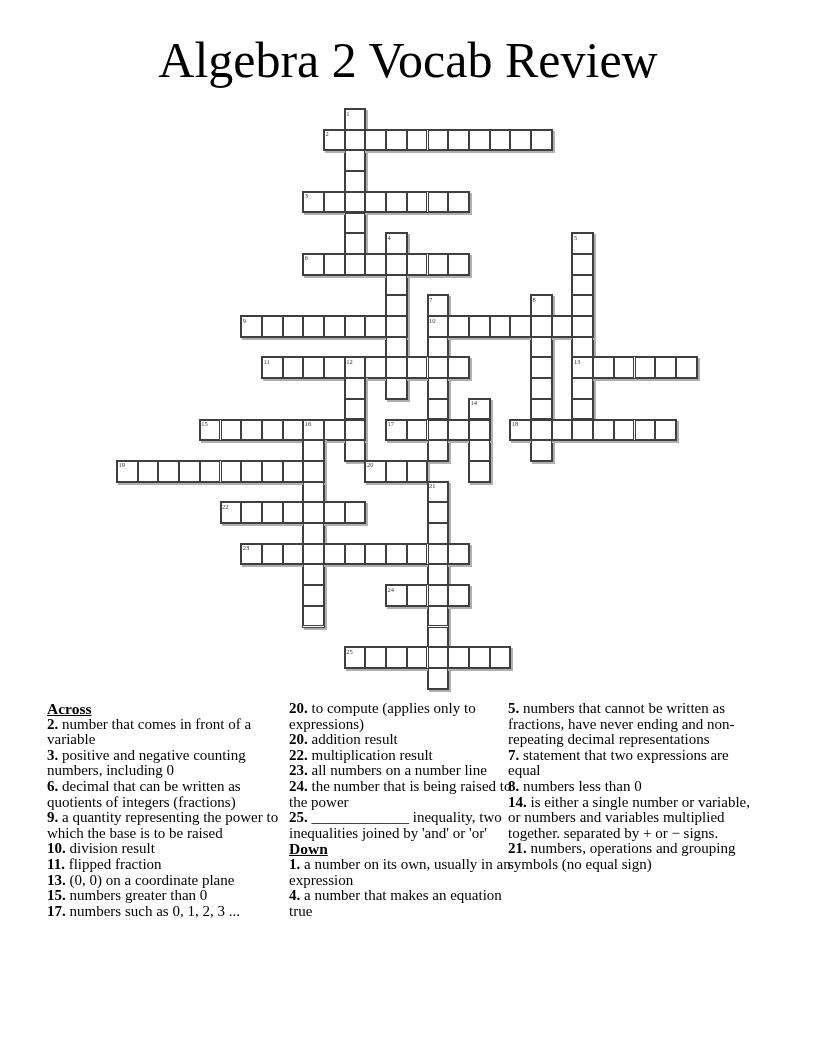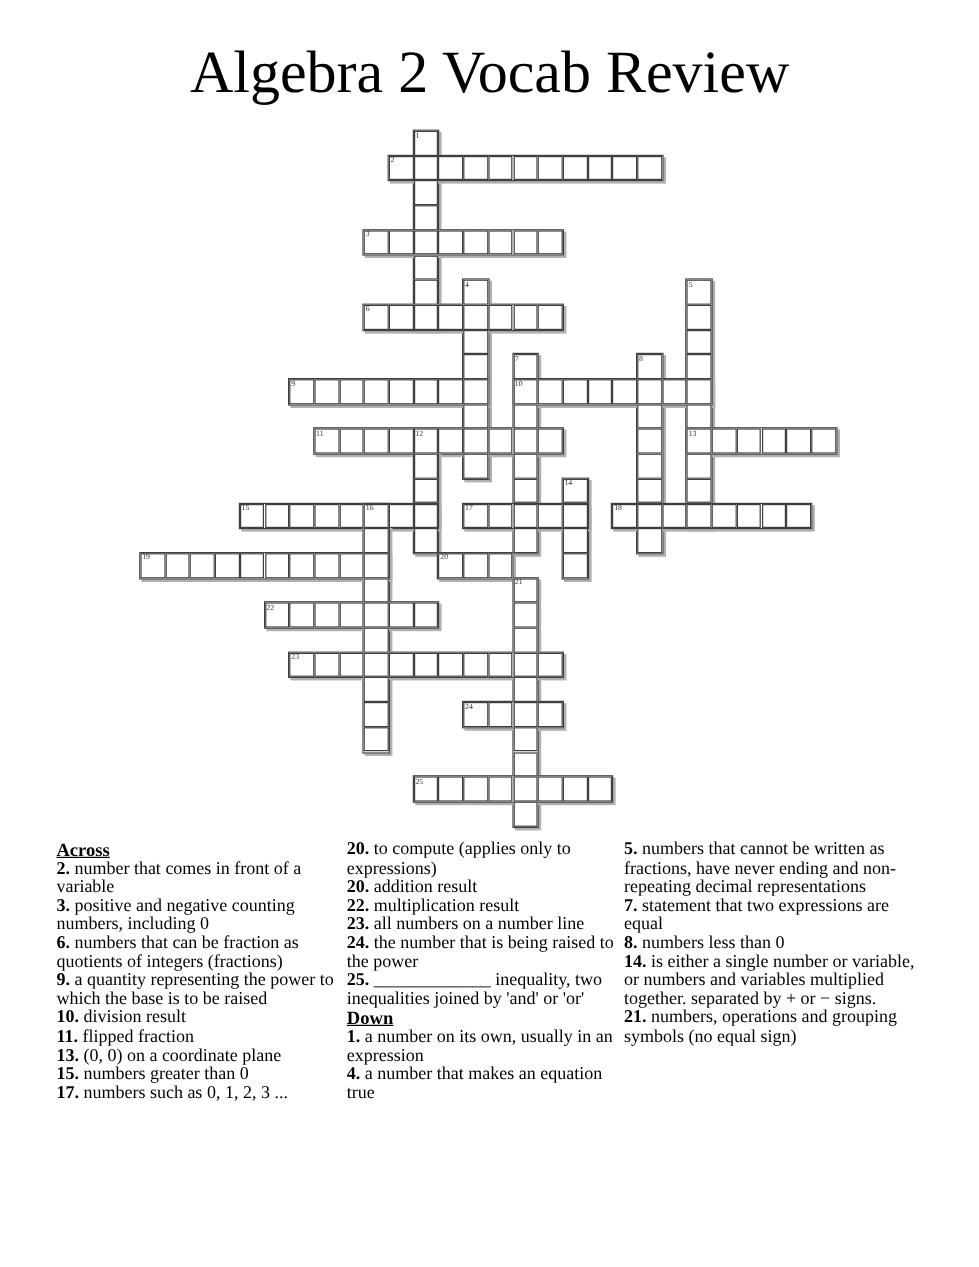--- a/index.html
+++ b/index.html
@@ -10,21 +10,21 @@
   .grid{position:absolute;left:117px;top:109px;width:580px;height:581px;}
   .word{position:absolute;box-sizing:content-box;border:1px solid #3f3f3f;background:#fff;
         box-shadow:2px 2px 0 #b0b0b0;z-index:1;}
   .cell{position:absolute;box-sizing:border-box;border:1px solid #3f3f3f;background:#fff;z-index:2;}
   .cellnum{position:absolute;z-index:3;font-size:6.5px;line-height:7px;color:#333;
            font-family:"Liberation Serif","DejaVu Serif",serif;}
   .clues{position:absolute;left:0;top:701px;width:816px;font-size:15px;line-height:15.6px;}
   .clue-col{position:absolute;top:0;}
   #clue-col-1{left:47px;width:238px;}
   #clue-col-2{left:289px;width:238px;}
-  #clue-col-3{left:520px;width:244px;}
+  #clue-col-3{left:508px;width:244px;}
   .clue-heading{font-weight:700;text-decoration:underline;font-size:15.5px;}
   .clue b{font-weight:700;}
 </style>
 </head>
 <body>
 
 <div class="page">
   <h1 class="title">Algebra 2 Vocab Review</h1>
   <div class="grid" id="grid">
       <div class="word" style="left: 226.7px; top: -1px; width: 20.7px; height: 165.6px;"></div>
@@ -270,21 +270,21 @@
       <div class="cellnum" style="left: 105px; top: 393.8px;">22</div>
       <div class="cellnum" style="left: 125.7px; top: 435.2px;">23</div>
       <div class="cellnum" style="left: 270.6px; top: 476.6px;">24</div>
       <div class="cellnum" style="left: 229.2px; top: 538.7px;">25</div>
     </div>
   <div class="clues" id="clues">
     <div class="clue-col" id="clue-col-1">
         <div class="clue-heading">Across</div>
         <div class="clue"><b>2.</b><span> number that comes in front of a variable</span></div>
         <div class="clue"><b>3.</b><span> positive and negative counting numbers, including 0</span></div>
-        <div class="clue"><b>6.</b><span> numbers that can be fraction as quotients of integers (fractions)</span></div>
+        <div class="clue"><b>6.</b><span> decimal that can be written as quotients of integers (fractions)</span></div>
         <div class="clue"><b>9.</b><span> a quantity representing the power to which the base is to be raised</span></div>
         <div class="clue"><b>10.</b><span> division result</span></div>
         <div class="clue"><b>11.</b><span> flipped fraction</span></div>
         <div class="clue"><b>13.</b><span> (0, 0) on a coordinate plane</span></div>
         <div class="clue"><b>15.</b><span> numbers greater than 0</span></div>
         <div class="clue"><b>17.</b><span> numbers such as 0, 1, 2, 3 ...</span></div>
       </div>
     <div class="clue-col" id="clue-col-2">
         <div class="clue"><b>20.</b><span> to compute (applies only to expressions)</span></div>
         <div class="clue"><b>20.</b><span> addition result</span></div>

